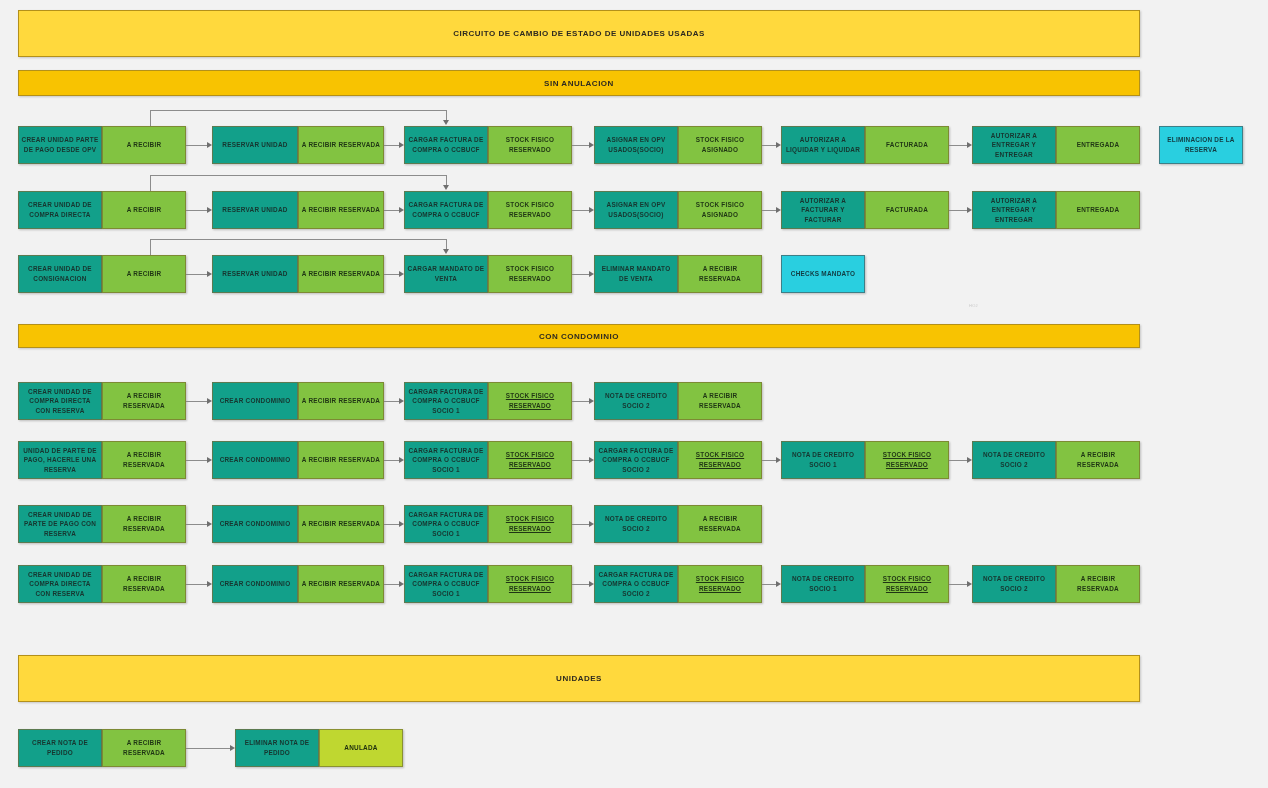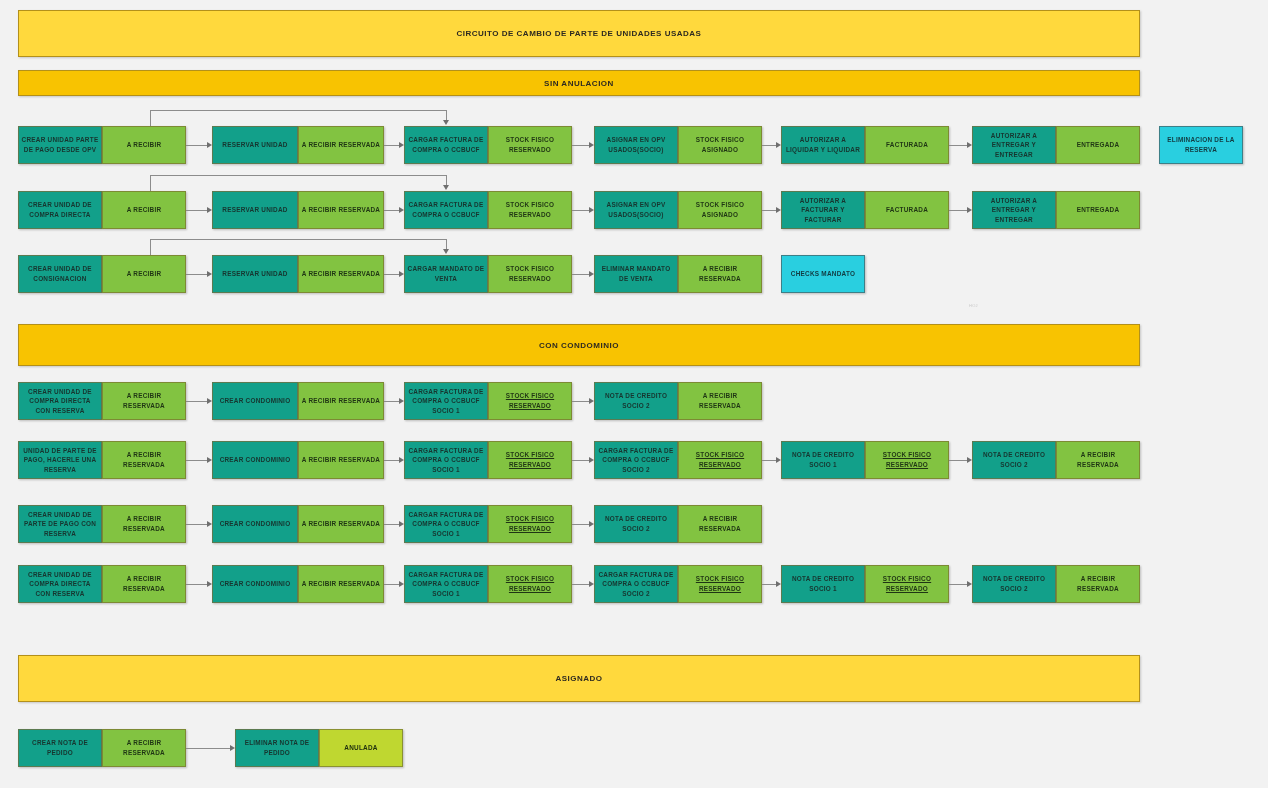--- a/index.html
+++ b/index.html
@@ -64,30 +64,30 @@
   .micro-note{
     position:absolute;font-size:4px;color:#c9c9c9;
     letter-spacing:.3px;
   }
 </style>
 </head>
 <body>
 
 <div id="canvas">
     <div class="banner" style="left: 18px; top: 10px; width: 1122px; height: 47px; background: rgb(255, 217, 61);">
-      <span>CIRCUITO DE CAMBIO DE PARTE DE UNIDADES USADAS</span>
+      <span>CIRCUITO DE CAMBIO DE ESTADO DE UNIDADES USADAS</span>
     </div>
     <div class="banner" style="left: 18px; top: 70px; width: 1122px; height: 26px; background: rgb(248, 195, 1);">
       <span>SIN ANULACION</span>
     </div>
-    <div class="banner" style="left: 18px; top: 324px; width: 1122px; height: 42px; background: rgb(248, 195, 1);">
+    <div class="banner" style="left: 18px; top: 324px; width: 1122px; height: 24px; background: rgb(248, 195, 1);">
       <span>CON CONDOMINIO</span>
     </div>
     <div class="banner" style="left: 18px; top: 655px; width: 1122px; height: 47px; background: rgb(255, 217, 61);">
-      <span>ASIGNADO</span>
+      <span>UNIDADES</span>
     </div>
     <div class="node" style="left: 18px; top: 126px; width: 84px; height: 38px;">
       <div class="cell action" style="width: 84px;">
         <span>CREAR UNIDAD PARTE DE PAGO DESDE OPV</span>
       </div>
     </div>
     <div class="node" style="left: 102px; top: 126px; width: 84px; height: 38px;">
       <div class="cell state" style="width: 84px;">
         <span>A RECIBIR</span>
       </div>

